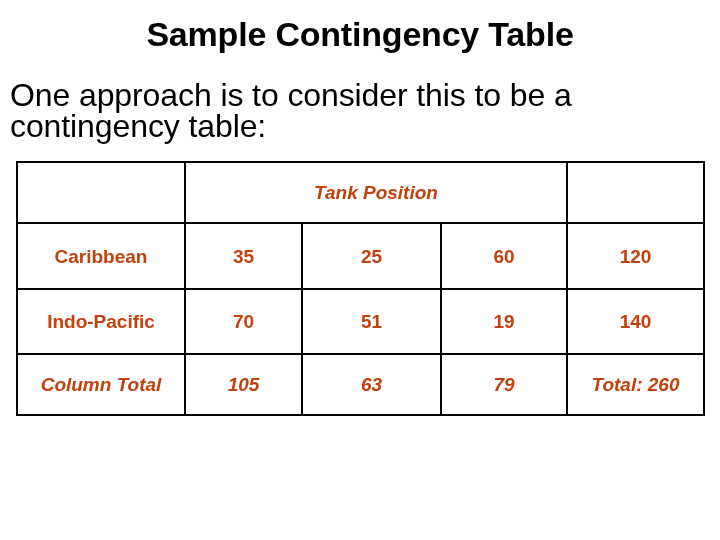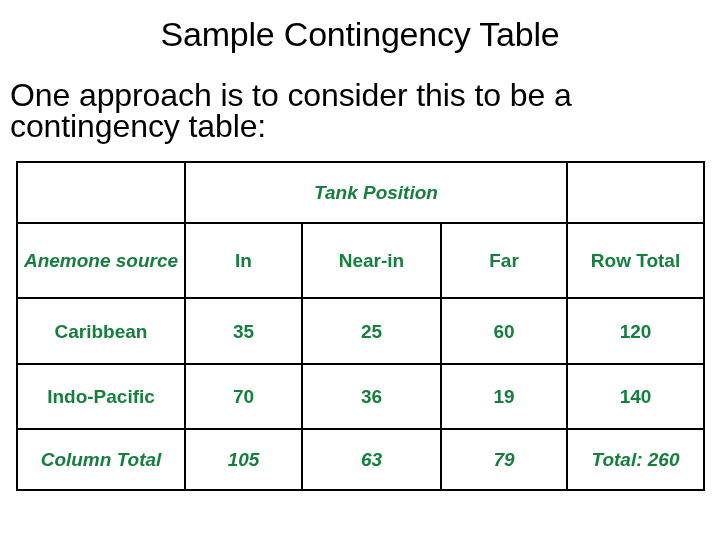--- a/index.html
+++ b/index.html
@@ -23,21 +23,21 @@
     box-sizing: border-box;
   }
 
   .slide-title {
     position: absolute;
     left: 0;
     top: 14px;
     width: 720px;
     text-align: center;
     font-size: 34px;
-    font-weight: normal;
+    font-weight: bold;
     line-height: 40px;
     letter-spacing: -0.2px;
     white-space: nowrap;
   }
 
   .slide-body {
     position: absolute;
     left: 10px;
     top: 80px;
     width: 660px;
@@ -59,21 +59,21 @@
     table-layout: fixed;
     width: 687px;
   }
 
   table.contingency td {
     border: 2px solid #000000;
     text-align: center;
     vertical-align: middle;
     font-size: 19px;
     font-weight: bold;
-    color: #15803d;
+    color: #c2410c;
     padding: 0;
     line-height: 23px;
   }
 
   
   col.c-label { width: 168px; }
   col.c-in    { width: 117px; }
   col.c-nearin{ width: 139px; }
   col.c-far   { width: 126px; }
   col.c-total { width: 137px; }
@@ -121,40 +121,33 @@
         <col class="c-total">
       </colgroup>
       <tbody>
 
         <tr class="r-group">
           <td class="empty-cell"></td>
           <td class="group-head" colspan="3">Tank Position</td>
           <td class="empty-cell"></td>
         </tr>
 
-        <tr class="r-head">
-          <td class="stub-head">Anemone source</td>
-          <td>In</td>
-          <td>Near-in</td>
-          <td>Far</td>
-          <td class="red">Row Total</td>
-        </tr>
 
         <tr class="r-data">
           <td>Caribbean</td>
           <td>35</td>
           <td>25</td>
           <td>60</td>
           <td class="red">120</td>
         </tr>
 
         <tr class="r-data2">
           <td>Indo-Pacific</td>
           <td>70</td>
-          <td>36</td>
+          <td>51</td>
           <td>19</td>
           <td class="red">140</td>
         </tr>
 
         <tr class="r-foot">
           <td class="red">Column Total</td>
           <td class="red">105</td>
           <td class="red">63</td>
           <td class="red">79</td>
           <td class="red">Total: 260</td>

